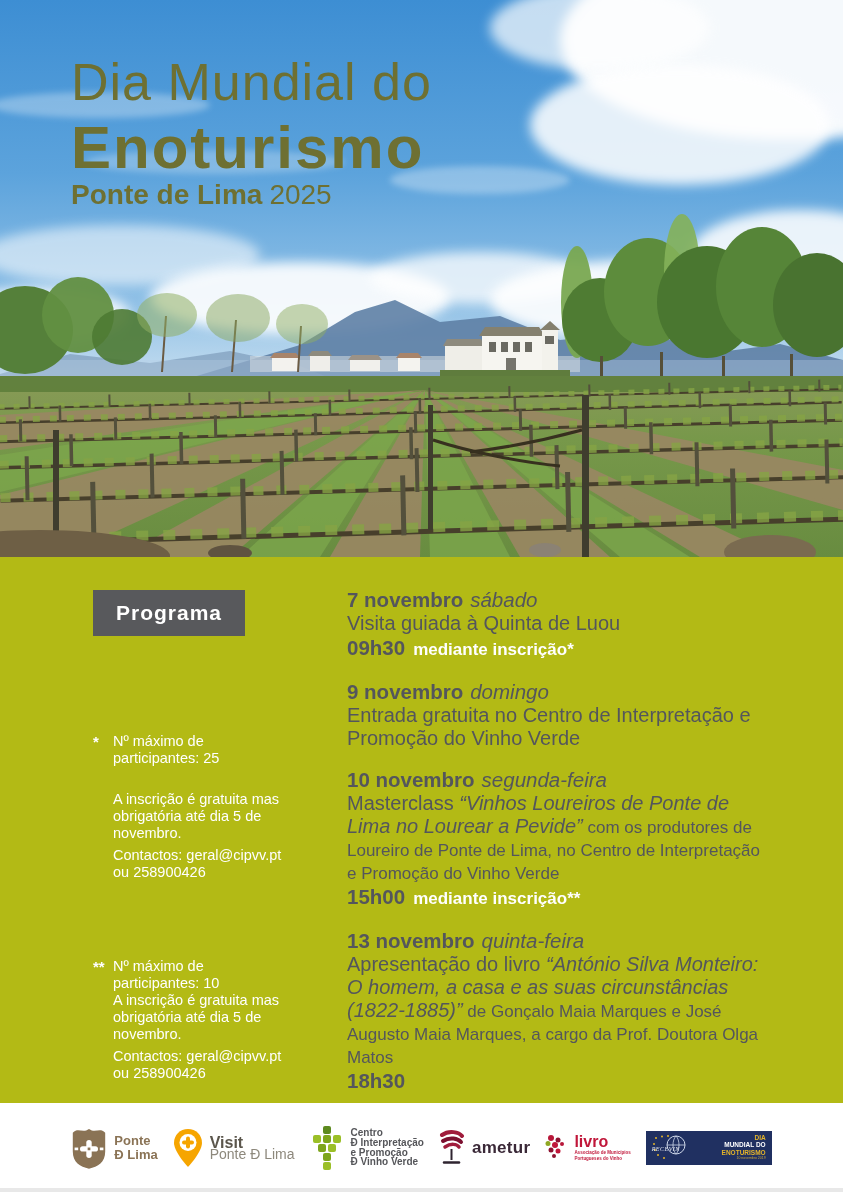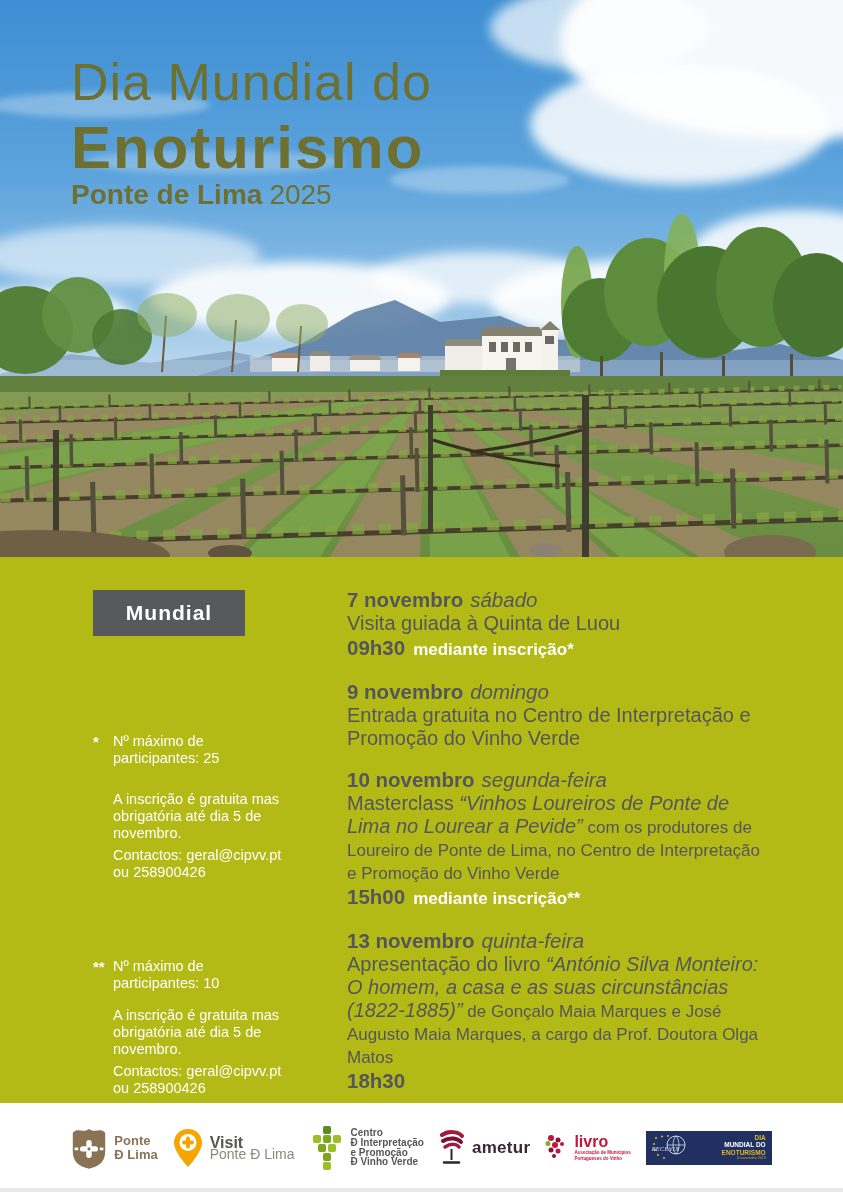--- a/index.html
+++ b/index.html
@@ -28,21 +28,21 @@
     display:flex;align-items:center;justify-content:center;
     color:#ffffff;font-size:21px;font-weight:700;letter-spacing:1px;
   }
   .footnote{position:absolute;left:0;display:flex;}
   .fn1{top:176px;}
   .fn2{top:401px;}
   .fn-marker{width:20px;flex:0 0 20px;color:#ffffff;font-size:15px;font-weight:700;line-height:17px;}
   .fn-body{width:178px;color:#ffffff;font-size:14.5px;line-height:17px;}
   .fn-body p{margin:0;}
   .fn1 .fn-p1{margin-bottom:24px;}
-  .fn2 .fn-p1{margin-bottom:15px;}
+  .fn2 .fn-p1{margin-bottom:0;}
   .fn-p2{margin-bottom:5px !important;}
   
   .right-col{position:absolute;left:347px;top:0;width:420px;padding-top:30px;}
   .event{margin-bottom:17px;}
   .date-line{font-size:20.5px;line-height:25px;color:#54565c;}
   .event-date{font-weight:700;}
   .event-day{font-style:italic;margin-left:7px;}
   .desc{font-size:20px;line-height:23px;color:#54565c;}
   .desc .quote{font-style:italic;}
   .desc .sm{font-size:17px;line-height:21px;}
@@ -303,21 +303,21 @@
       <div class="t2">Enoturismo</div>
       <div class="t3">
         <span class="sub-bold">Ponte de Lima</span><span class="sub-year">2025</span>
       </div>
     </div>
   </div>
 
   <div class="program-section">
 
     <div class="left-col">
-      <div class="programa-box">Mundial</div>
+      <div class="programa-box">Programa</div>
 
       <div class="footnote fn1">
         <div class="fn-marker">*</div>
         <div class="fn-body">
           <p class="fn-p1">Nº máximo de participantes: 25</p>
           <p class="fn-p2">A inscrição é gratuita mas obrigatória até dia 5 de novembro.</p>
           <p class="fn-p3">Contactos: geral@cipvv.pt ou 258900426</p>
         </div>
       </div>
 

